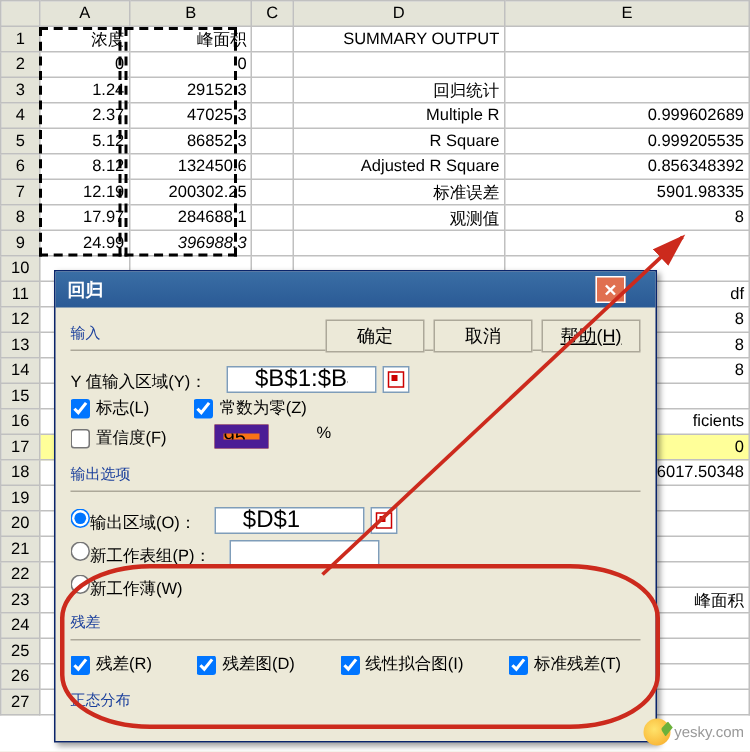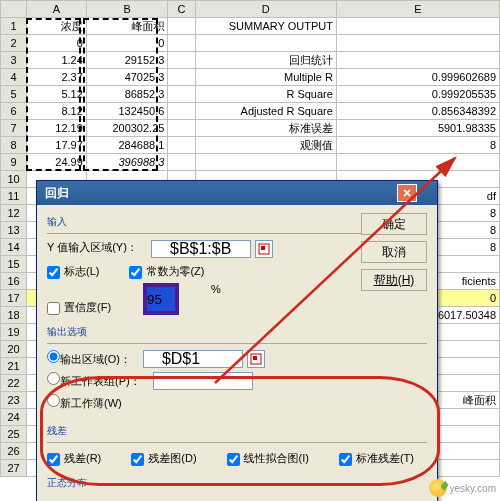--- a/index.html
+++ b/index.html
@@ -26,32 +26,32 @@
 .dialog { position: absolute; left: 36px; top: 180px; width: 402px; background: #ece9d8; border: 1px solid #0a246a; box-shadow: 2px 2px 4px rgba(0,0,0,.4); }
 .titlebar { height: 24px; background: linear-gradient(#3a6ea5,#2a5a95); color: #fff; display: flex; align-items: center; padding: 0 20px 0 8px; font-weight: bold; font-size: 12px; }
 .titlebar .spacer { flex: 1; }
 .closebtn { width: 20px; height: 18px; background: #e07050; border: 1px solid #fff; color: #fff; display: flex; align-items: center; justify-content: center; font-size: 11px; font-weight: bold; cursor: pointer; }
 .dialog-body { padding: 8px 10px 10px 10px; position: relative; }
 
 fieldset { border: none; margin-bottom: 6px; }
 .group-label { color: #1a3f9c; font-size: 10px; display: block; margin: 2px 18px 4px 0; }
 .hr { border-top: 1px solid #aca899; margin: 1px 0 6px 0; }
 
-.row { display: flex; align-items: flex-start; height: 22px; gap: 4px; }
+.row { display: flex; align-items: flex-end; height: 22px; gap: 4px; }
 .row label.fld { width: 100px; }
 .refinput { width: 100px; height: 18px; border: 1px solid #7f9db9; background: #fff; padding: 0 18px; font-size: 16px; }
 .refbtn { width: 18px; height: 18px; border: 1px solid #7f9db9; background: #fff; display: inline-flex; align-items: center; justify-content: center; cursor: pointer; }
 .refbtn svg { width: 12px; height: 12px; }
 
 .btn { width: 66px; height: 22px; background: #ece9d8; border: 1px solid #aca899; font-size: 12px; cursor: pointer; }
-.buttons { position: absolute; right: 10px; top: 8px; display: flex; flex-direction: column; gap: 6px; }
+.buttons { position: absolute; right: 10px; top: 8px; display: flex; gap: 6px; }
 
 .checks { display: flex; flex-wrap: wrap; gap: 2px 30px; padding: 2px 0; }
 .checks label, .radios label { display: inline-flex; align-items: flex-end; gap: 4px; font-size: 11px; }
-.pctbox { width: 36px; height: 32px; border: 4px solid #4c1d95; background: #1d4ed8; margin: 0 2px; }
+.pctbox { width: 36px; height: 16px; border: 6px solid #4c1d95; background: #f97316; margin: 0 2px; }
 input[type=checkbox], input[type=radio] { width: 13px; height: 13px; }
 
 .circle-annot { position: absolute; border: 3px solid #cc2a1d; border-radius: 60px/36px; pointer-events: none; }
 .c1 { left: 40px; top: 376px; width: 400px; height: 110px; }
 .arrow { position: absolute; left: 0; top: 0; pointer-events: none; }
 
 .watermark { position: absolute; right: 4px; bottom: 4px; font-size: 10px; color: #999; display: flex; align-items: center; gap: 3px; }
 .watermark .ylogo { width: 18px; height: 18px; background: radial-gradient(circle at 40% 40%, #ffe36b, #f7a724); border-radius: 50%; position: relative; }
 .watermark .ylogo::after { content: ""; position: absolute; right: -2px; top: 2px; width: 8px; height: 10px; background: #6bb13a; clip-path: polygon(0 50%, 60% 0, 100% 40%, 40% 100%); }
 .underline { text-decoration: underline; }

